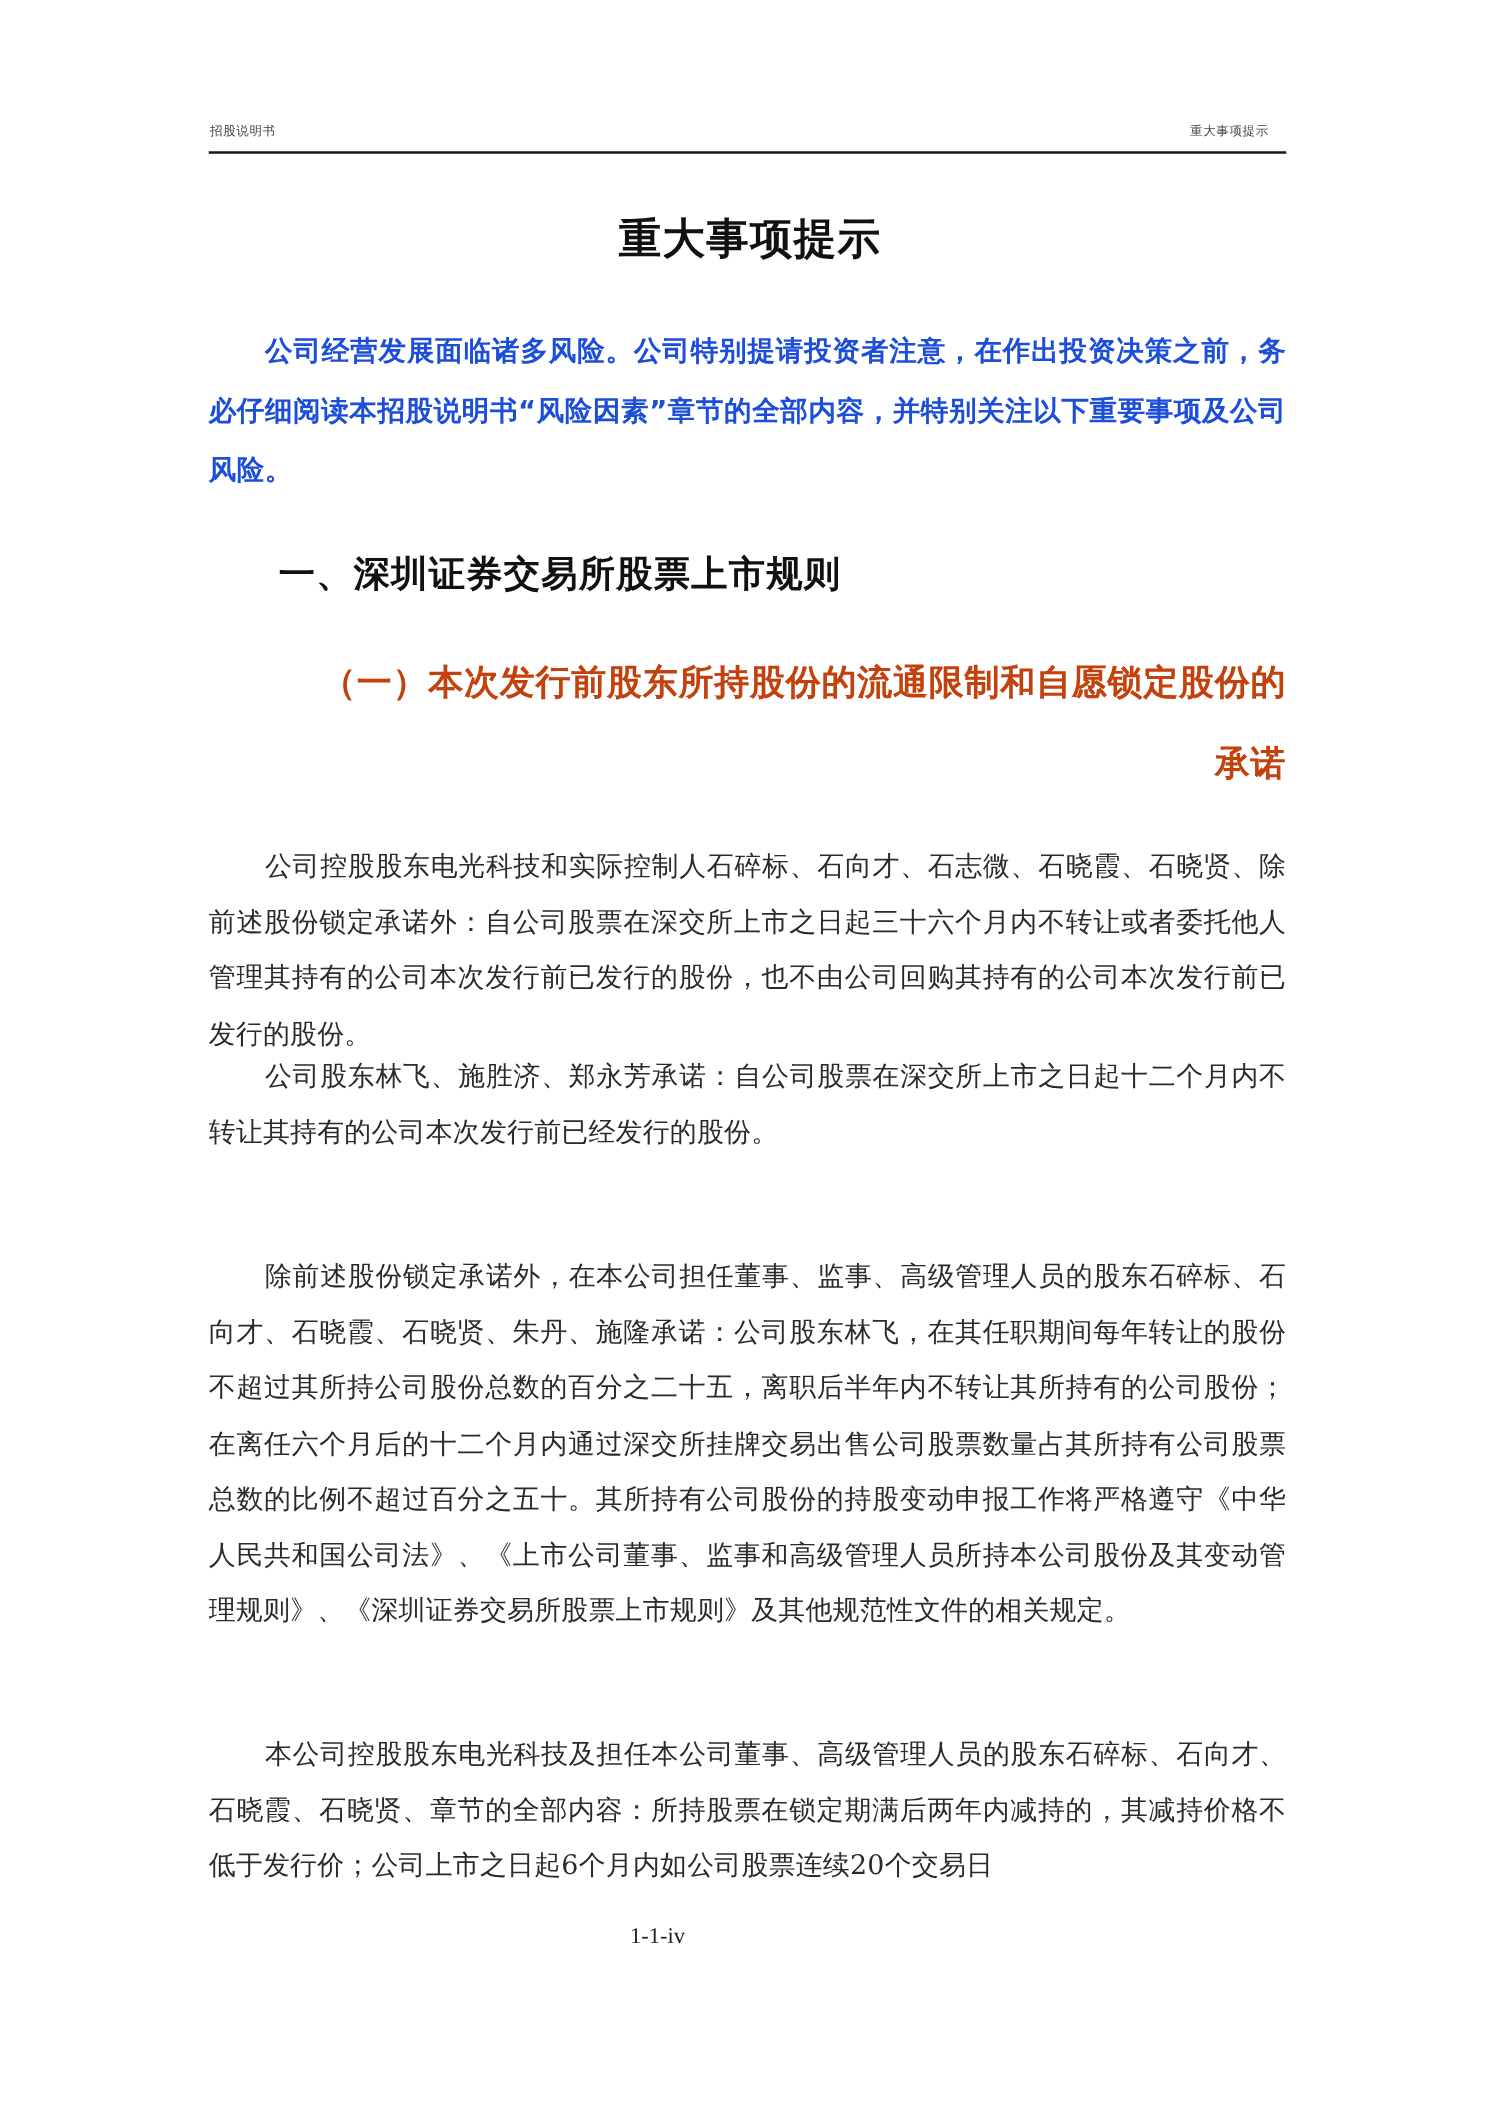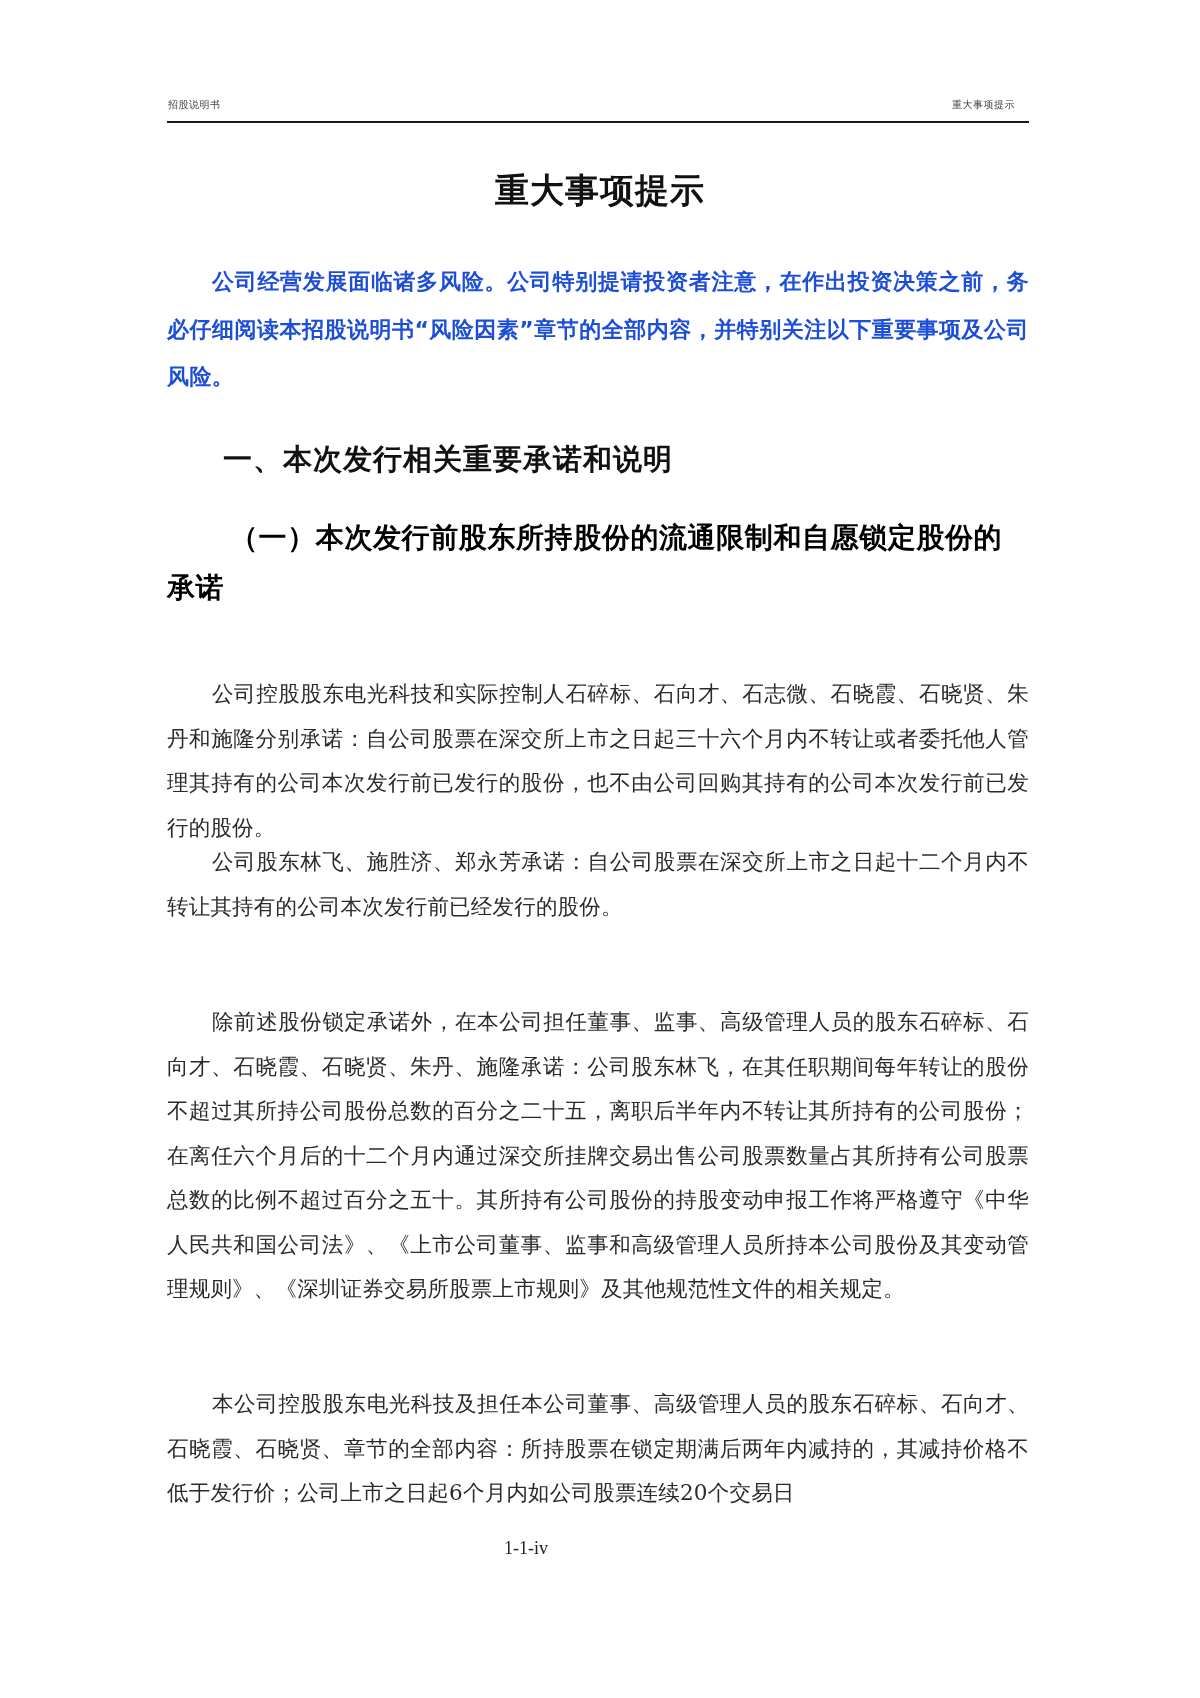--- a/index.html
+++ b/index.html
@@ -69,25 +69,26 @@
     font-weight: bold;
     font-size: 29px;
     color: #111111;
     letter-spacing: 1px;
   }
   .h2 {
     top: 535px;
     font-family: "DejaVu Sans", "Liberation Sans", sans-serif;
     font-weight: bold;
     font-size: 28px;
-    line-height: 50px;
-    color: #000000;
+    line-height: 65px;
+    color: #c2410c;
     text-indent: 63px;
     letter-spacing: 0.6px;
     margin-top: -22px;
+    text-align: right;
   }
   .para {
     font-size: 21.5px;
     line-height: 44.5px;
     color: #2a2a2a;
     text-indent: 45px;
     text-align: justify;
     letter-spacing: 0.2px;
   }
   .p1 { top: 672px; }
@@ -111,22 +112,22 @@
 
 <div class="page-header">
   <span class="hdr-left">招股说明书</span>
   <span class="hdr-right">重大事项提示</span>
 </div>
 
 <div class="doc-title">重大事项提示</div>
 
 <div class="block intro">公司经营发展面临诸多风险。公司特别提请投资者注意，在作出投资决策之前，务必仔细阅读本招股说明书“风险因素”章节的全部内容，并特别关注以下重要事项及公司风险。</div>
 
-<div class="block h1">一、本次发行相关重要承诺和说明</div>
+<div class="block h1">一、深圳证券交易所股票上市规则</div>
 
 <div class="block h2">（一）本次发行前股东所持股份的流通限制和自愿锁定股份的承诺</div>
 
-<div class="block para p1">公司控股股东电光科技和实际控制人石碎标、石向才、石志微、石晓霞、石晓贤、朱丹和施隆分别承诺：自公司股票在深交所上市之日起三十六个月内不转让或者委托他人管理其持有的公司本次发行前已发行的股份，也不由公司回购其持有的公司本次发行前已发行的股份。</div>
+<div class="block para p1">公司控股股东电光科技和实际控制人石碎标、石向才、石志微、石晓霞、石晓贤、除前述股份锁定承诺外：自公司股票在深交所上市之日起三十六个月内不转让或者委托他人管理其持有的公司本次发行前已发行的股份，也不由公司回购其持有的公司本次发行前已发行的股份。</div>
 <div class="block para p2">公司股东林飞、施胜济、郑永芳承诺：自公司股票在深交所上市之日起十二个月内不转让其持有的公司本次发行前已经发行的股份。</div>
 <div class="block para p3">除前述股份锁定承诺外，在本公司担任董事、监事、高级管理人员的股东石碎标、石向才、石晓霞、石晓贤、朱丹、施隆承诺：公司股东林飞，在其任职期间每年转让的股份不超过其所持公司股份总数的百分之二十五，离职后半年内不转让其所持有的公司股份；在离任六个月后的十二个月内通过深交所挂牌交易出售公司股票数量占其所持有公司股票总数的比例不超过百分之五十。其所持有公司股份的持股变动申报工作将严格遵守《中华人民共和国公司法》、《上市公司董事、监事和高级管理人员所持本公司股份及其变动管理规则》、《深圳证券交易所股票上市规则》及其他规范性文件的相关规定。</div>
 <div class="block para p4">本公司控股股东电光科技及担任本公司董事、高级管理人员的股东石碎标、石向才、石晓霞、石晓贤、章节的全部内容：所持股票在锁定期满后两年内减持的，其减持价格不低于发行价；公司上市之日起6个月内如公司股票连续20个交易日</div>
 
 <div class="page-num">1-1-iv</div>
 
 </body></html>

